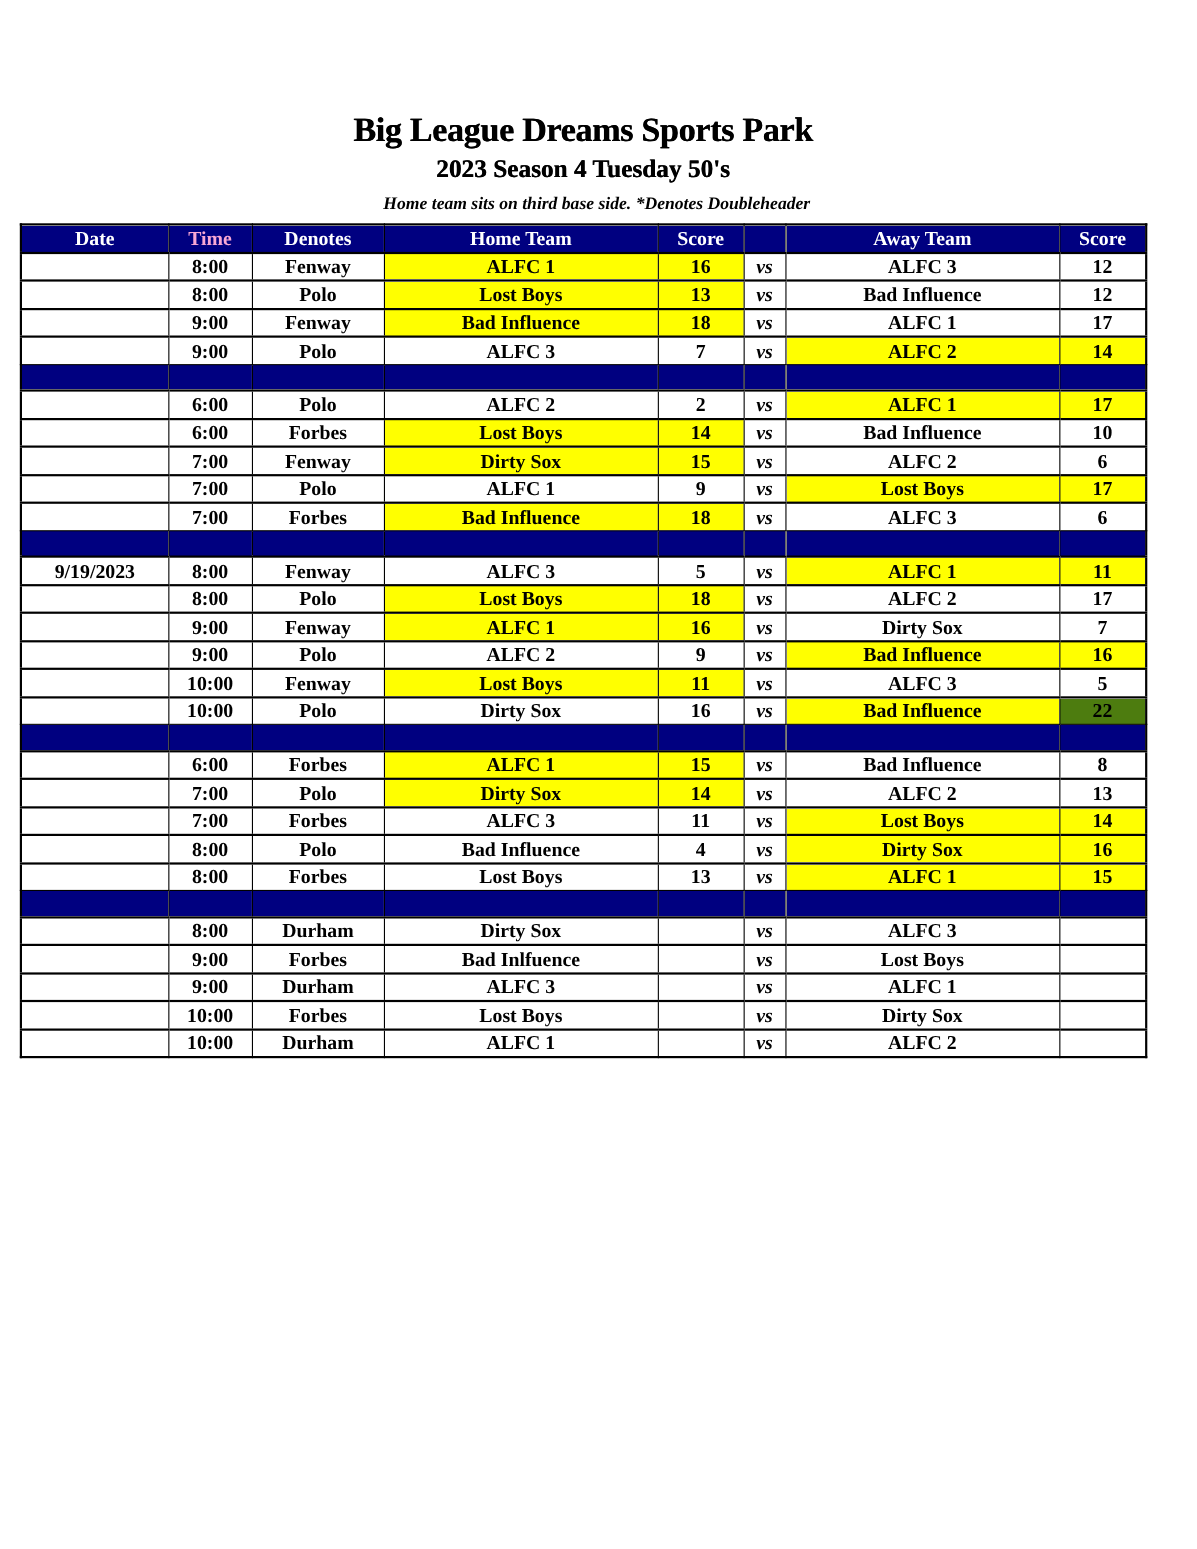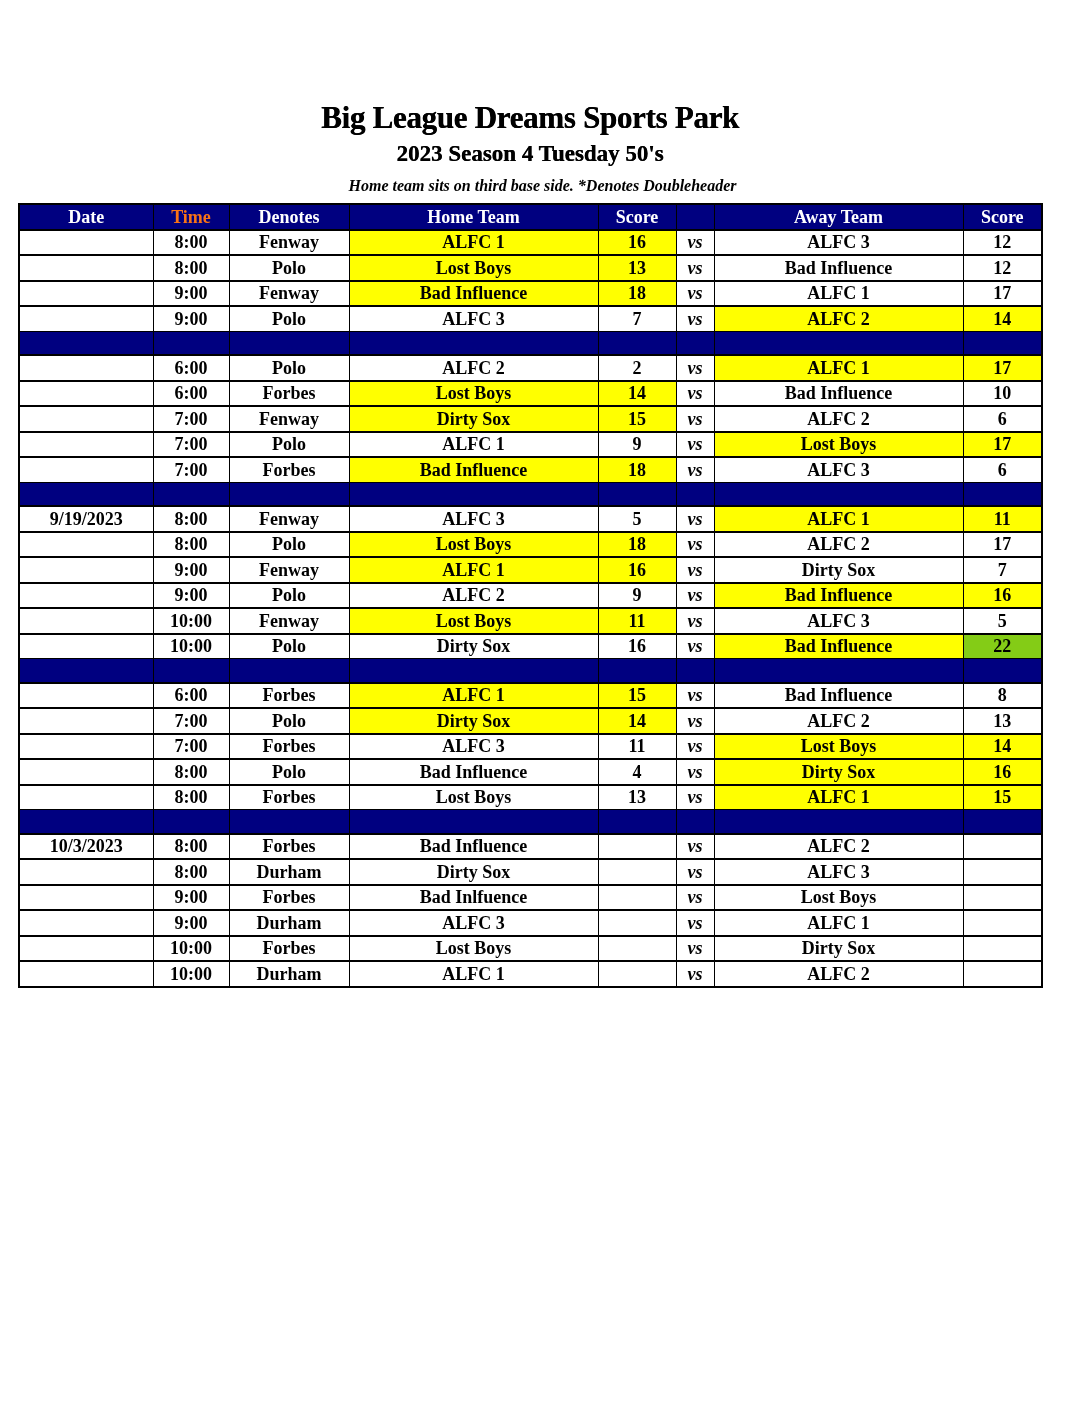--- a/index.html
+++ b/index.html
@@ -37,21 +37,21 @@
       <col class="c-rep">
       <col class="c-home">
     <col class="c-hs">
       <col class="c-vs">
       <col class="c-away">
       <col class="c-as">
   </colgroup>
   <thead>
     <tr>
       <th style="background: rgb(0, 0, 128); color: rgb(255, 255, 255);">Date</th>
-      <th style="background: rgb(0, 0, 128); color: #f97316;">Time</th>
+      <th style="background: rgb(0, 0, 128); color: #f9a8d4;">Time</th>
       <th style="background: rgb(0, 0, 128); color: rgb(255, 255, 255);">Denotes</th>
       <th style="background: rgb(0, 0, 128); color: rgb(255, 255, 255);">Home Team</th>
       <th style="background: rgb(0, 0, 128); color: rgb(255, 255, 255);">Score</th>
       <th style="background: rgb(0, 0, 128); color: rgb(255, 255, 255);"></th>
       <th style="background: rgb(0, 0, 128); color: rgb(255, 255, 255);">Away Team</th>
       <th style="background: rgb(0, 0, 128); color: rgb(255, 255, 255);">Score</th>
     </tr>
   </thead>
   <tbody id="sched-body">
       <tr class="game">
@@ -215,21 +215,21 @@
         <td>5</td>
       </tr>
       <tr class="game">
         <td></td>
         <td>10:00</td>
         <td>Polo</td>
         <td>Dirty Sox</td>
         <td>16</td>
         <td class="vs">vs</td>
         <td class="win" style="background: rgb(255, 255, 0);">Bad Influence</td>
-        <td class="win" style="background: #84cc16;">22</td>
+        <td class="win" style="background: #4d7c0f;">22</td>
       </tr>
       <tr class="sep">
         <td style="background: rgb(0, 0, 128);"></td>
         <td style="background: rgb(0, 0, 128);"></td>
         <td style="background: rgb(0, 0, 128);"></td>
         <td style="background: rgb(0, 0, 128);"></td>
         <td style="background: rgb(0, 0, 128);"></td>
         <td style="background: rgb(0, 0, 128);"></td>
         <td style="background: rgb(0, 0, 128);"></td>
         <td style="background: rgb(0, 0, 128);"></td>
@@ -286,30 +286,20 @@
       </tr>
       <tr class="sep">
         <td style="background: rgb(0, 0, 128);"></td>
         <td style="background: rgb(0, 0, 128);"></td>
         <td style="background: rgb(0, 0, 128);"></td>
         <td style="background: rgb(0, 0, 128);"></td>
         <td style="background: rgb(0, 0, 128);"></td>
         <td style="background: rgb(0, 0, 128);"></td>
         <td style="background: rgb(0, 0, 128);"></td>
         <td style="background: rgb(0, 0, 128);"></td>
-      </tr>
-      <tr class="game">
-        <td>10/3/2023</td>
-        <td>8:00</td>
-        <td>Forbes</td>
-        <td>Bad Influence</td>
-        <td></td>
-        <td class="vs">vs</td>
-        <td>ALFC 2</td>
-        <td></td>
       </tr>
       <tr class="game">
         <td></td>
         <td>8:00</td>
         <td>Durham</td>
         <td>Dirty Sox</td>
         <td></td>
         <td class="vs">vs</td>
         <td>ALFC 3</td>
         <td></td>

